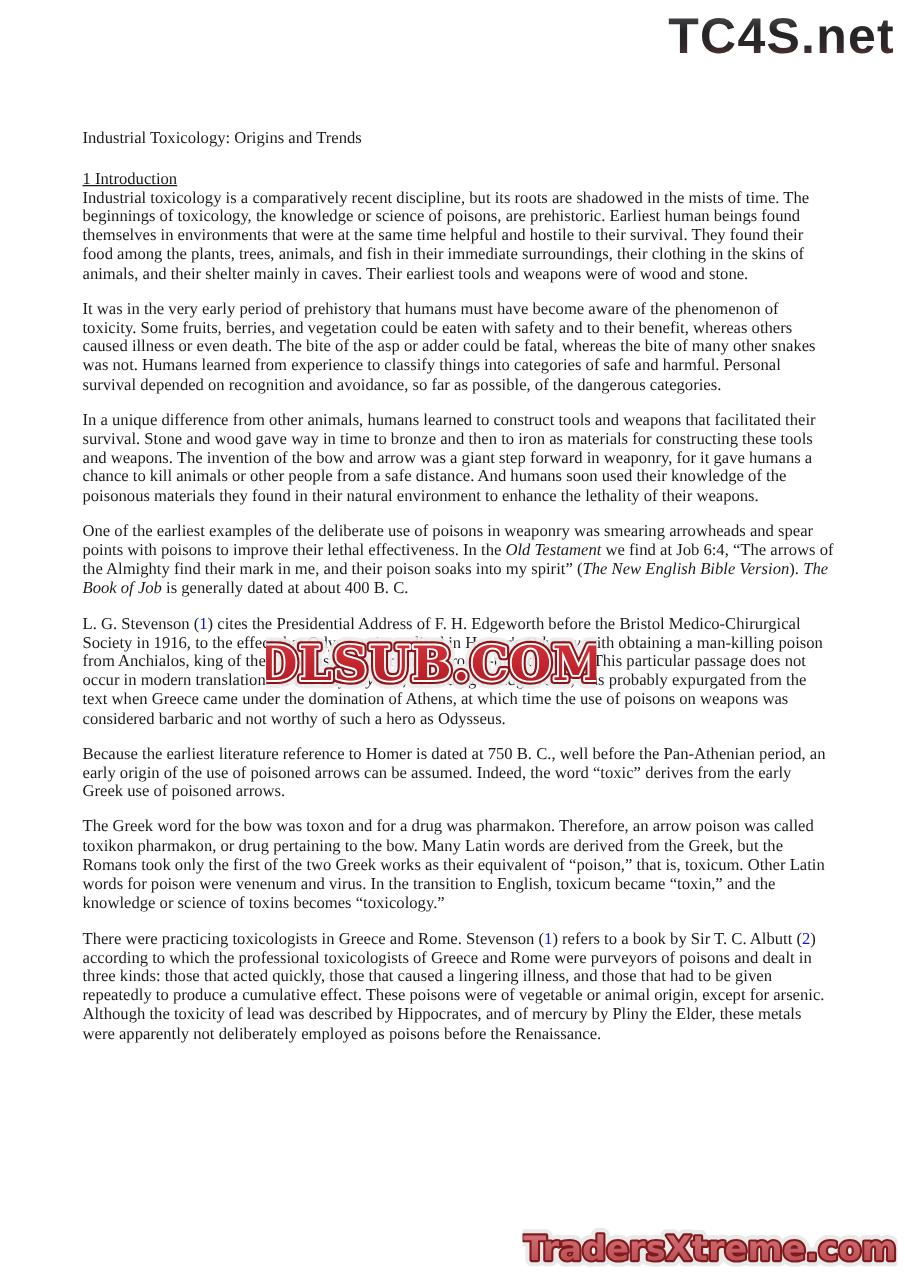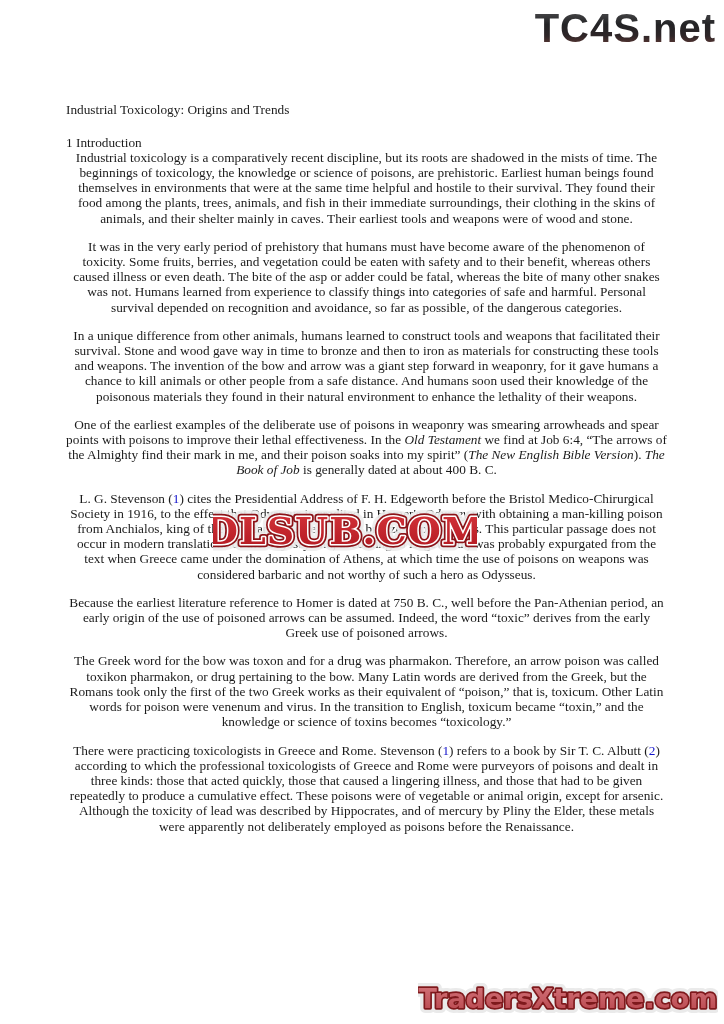--- a/index.html
+++ b/index.html
@@ -6,22 +6,22 @@
   .page {
     position:relative; width:724px; height:1024px; background:#ffffff;
     overflow:hidden; font-family:"Liberation Serif", serif; color:#1b1b1b;
   }
   .logo-top { position:absolute; top:2px; right:4px; }
   .content {
     position:absolute; left:66px; top:66px; width:601px;
     font-size:13.3px; line-height:15.2px; text-align:left;
   }
   .doc-title, .doc-authors { font-weight:normal; line-height:15.6px;margin-top:36px; }
-  .section-heading { margin-top:17px; }
-  p.para { margin:13px 0 0 0; padding:0;text-align:center; }
+  .section-heading { margin-top:17px;text-decoration:underline; }
+  p.para { margin:13px 0 0 0; padding:0; }
   p.para.first { margin-top:0; }
   a.ref { color:#1414cc; text-decoration:none; cursor:pointer; }
   .wm-center { position:absolute; left:213px; top:497px; }
   .wm-bottom { position:absolute; left:418px; top:975px; }
   svg text { user-select:none; }
 </style>
 </head>
 <body>
 
 <div class="page">

